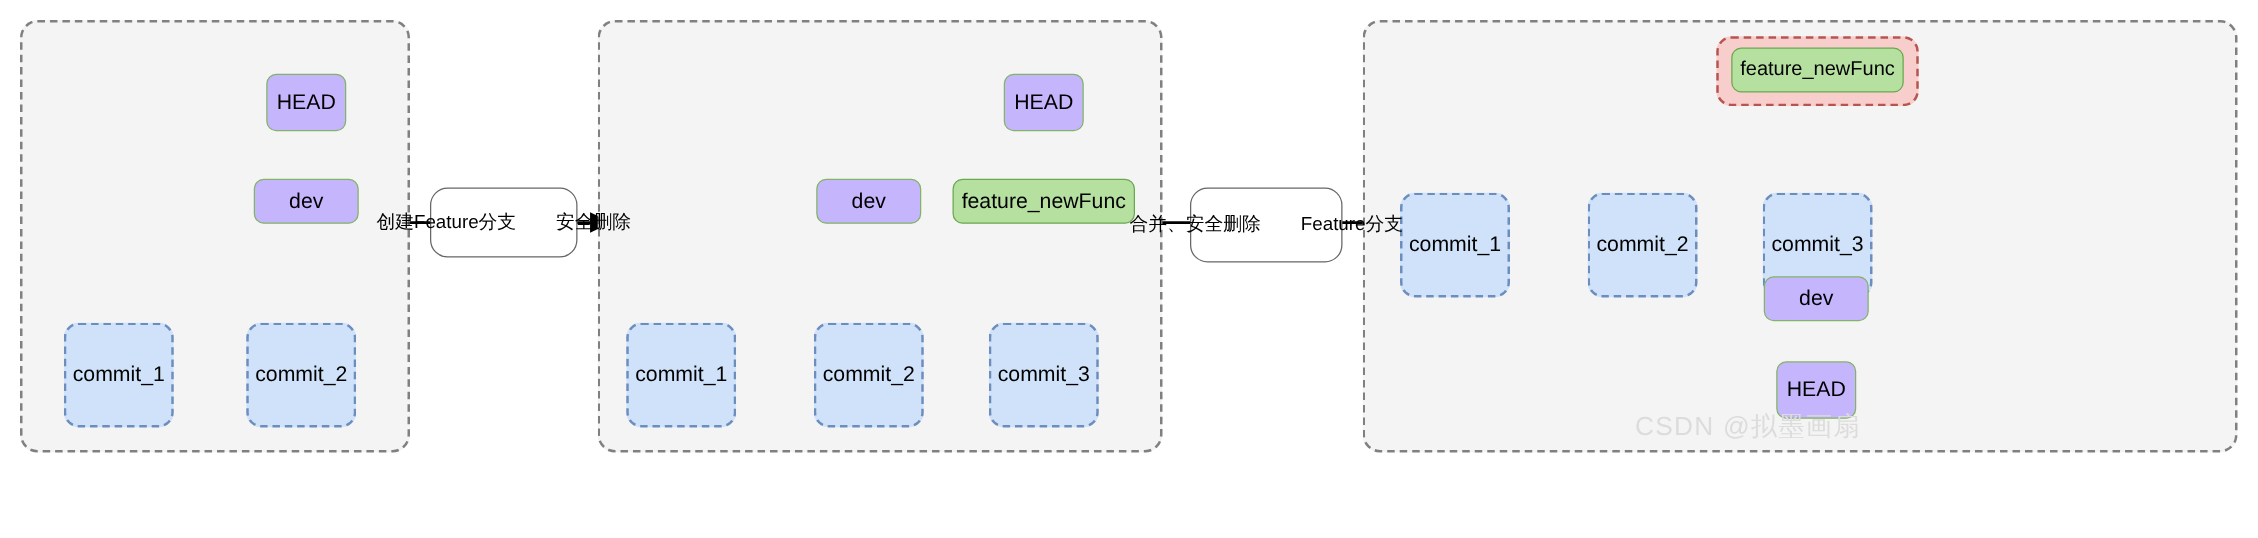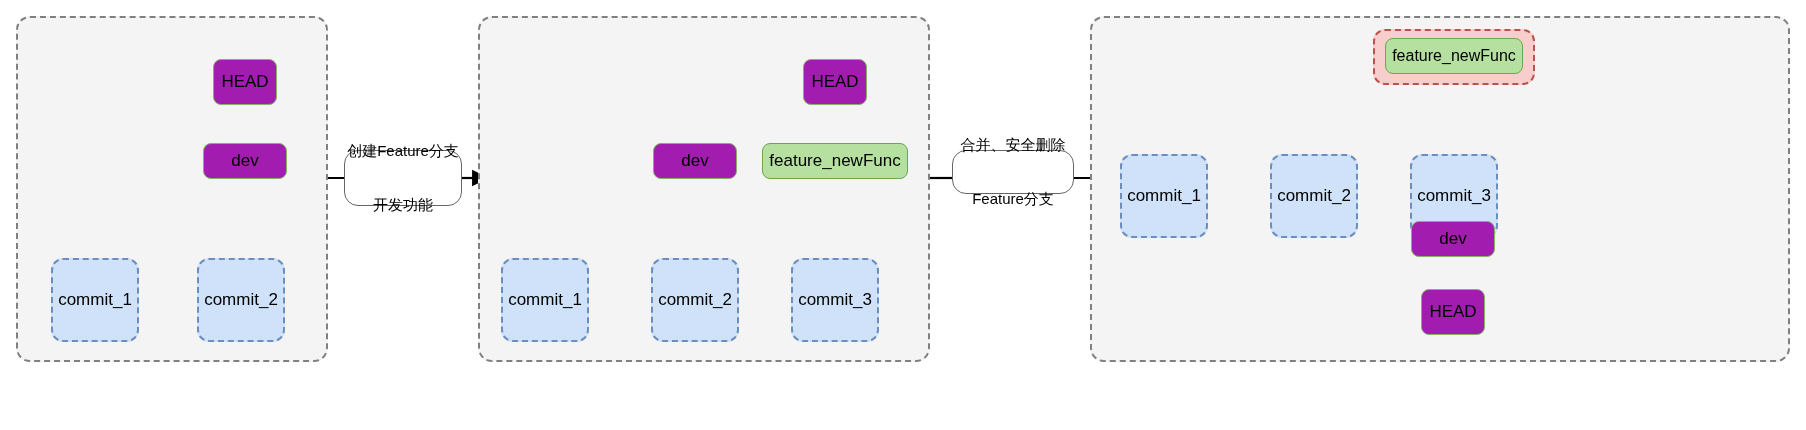--- a/index.html
+++ b/index.html
@@ -44,21 +44,21 @@
   
   .commit {
     background: #cfe2f9;
     border: 2px dashed #6c8ebf;
     border-radius: 12px;
     margin-top: 44px;
   }
 
   
   .branch {
-    background: #a21caf;
+    background: #c4b5fd;
     border: 1.6px solid #82b366;
     border-radius: 8px;
   }
 
   
   .branch-strong {
     background: #b5e0a0;
     border: 1.6px solid #6aa84f;
     border-radius: 8px;
   }
@@ -73,21 +73,20 @@
   }
 
   
   .step-label {
     position: absolute;
     box-sizing: border-box;
     background: #ffffff;
     border: 1.4px solid #666666;
     border-radius: 14px;
     display: flex;
-    flex-direction: column;
     align-items: center;
     justify-content: center;
     font-size: 15px;
     line-height: 1.45;
     color: #000000;
     white-space: nowrap;
     z-index: 5;
     gap: 32px;
   }
 
@@ -167,51 +166,52 @@
   <div class="node branch" style="left:213px; top:59px; width:64px; height:46px;">HEAD</div>
 
   <div class="node branch" style="left:203px; top:143px; width:84px; height:36px;">dev</div>
 
   <div class="node commit" style="left:51px; top:214px; width:88px; height:84px;">commit_1</div>
 
   <div class="node commit" style="left:197px; top:214px; width:88px; height:84px;">commit_2</div>
 
   <div class="step-label" style="left:344px; top:150px; width:118px; height:56px;">
     <span>创建Feature分支</span>
-    <span>开发功能</span>
+    <span>安全删除</span>
   </div>
 
   <div class="panel" style="left:478px; top:16px; width:452px; height:346px;"></div>
 
   <div class="node branch" style="left:803px; top:59px; width:64px; height:46px;">HEAD</div>
 
   <div class="node branch" style="left:653px; top:143px; width:84px; height:36px;">dev</div>
 
   <div class="node branch-strong" style="left:762px; top:143px; width:146px; height:36px;">feature_newFunc</div>
 
   <div class="node commit" style="left:501px; top:214px; width:88px; height:84px;">commit_1</div>
 
   <div class="node commit" style="left:651px; top:214px; width:88px; height:84px;">commit_2</div>
 
   <div class="node commit" style="left:791px; top:214px; width:88px; height:84px;">commit_3</div>
 
-  <div class="step-label" style="left:952px; top:150px; width:122px; height:44px;">
+  <div class="step-label" style="left:952px; top:150px; width:122px; height:60px;">
     <span>合并、安全删除</span>
     <span>Feature分支</span>
   </div>
 
   <div class="panel" style="left:1090px; top:16px; width:700px; height:346px;"></div>
 
   <div class="deleted-wrap" style="left:1373px; top:29px; width:162px; height:56px;"></div>
   <div class="node branch-strong" style="left:1385px; top:38px; width:138px; height:36px; font-size:16px;">feature_newFunc</div>
 
   <div class="node commit" style="left:1120px; top:110px; width:88px; height:84px;">commit_1</div>
 
   <div class="node commit" style="left:1270px; top:110px; width:88px; height:84px;">commit_2</div>
 
   <div class="node commit" style="left:1410px; top:110px; width:88px; height:84px;">commit_3</div>
 
   <div class="node branch" style="left:1411px; top:221px; width:84px; height:36px;">dev</div>
 
   <div class="node branch" style="left:1421px; top:289px; width:64px; height:46px;">HEAD</div>
 
+  <div class="watermark" style="left:1308px; top:327px;">CSDN @拟墨画扇</div>
 
 </div>
 
 </body></html>

